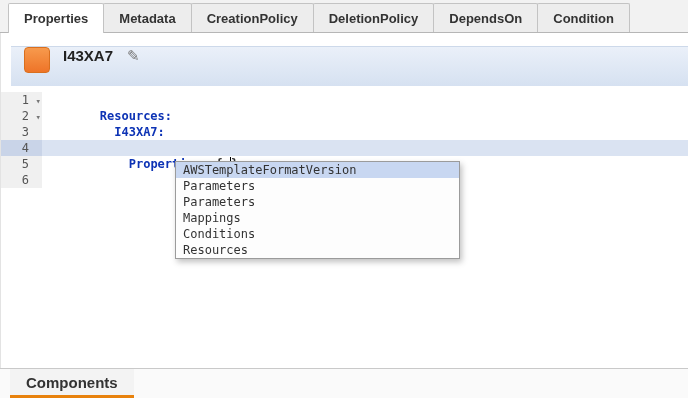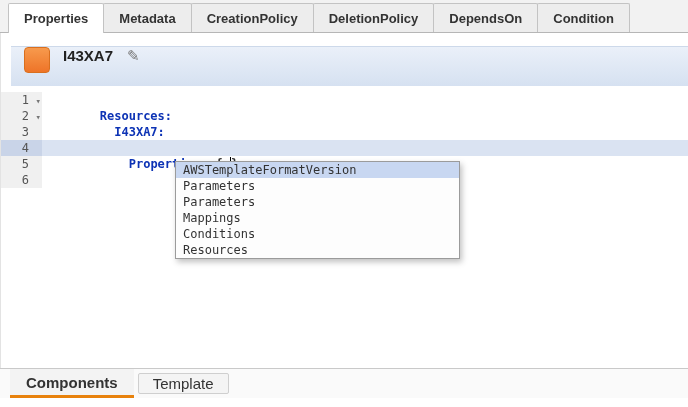--- a/index.html
+++ b/index.html
@@ -187,14 +187,13 @@
   <div class="popup-item selected">AWSTemplateFormatVersion</div>
   <div class="popup-item">Parameters</div>
   <div class="popup-item">Parameters</div>
   <div class="popup-item">Mappings</div>
   <div class="popup-item">Conditions</div>
   <div class="popup-item">Resources</div>
 </div>
 
 <div class="footer">
   <div class="ftab active">Components</div>
-  <div class="ftab boxed">Template</div>
 </div>
 
 </body></html>

